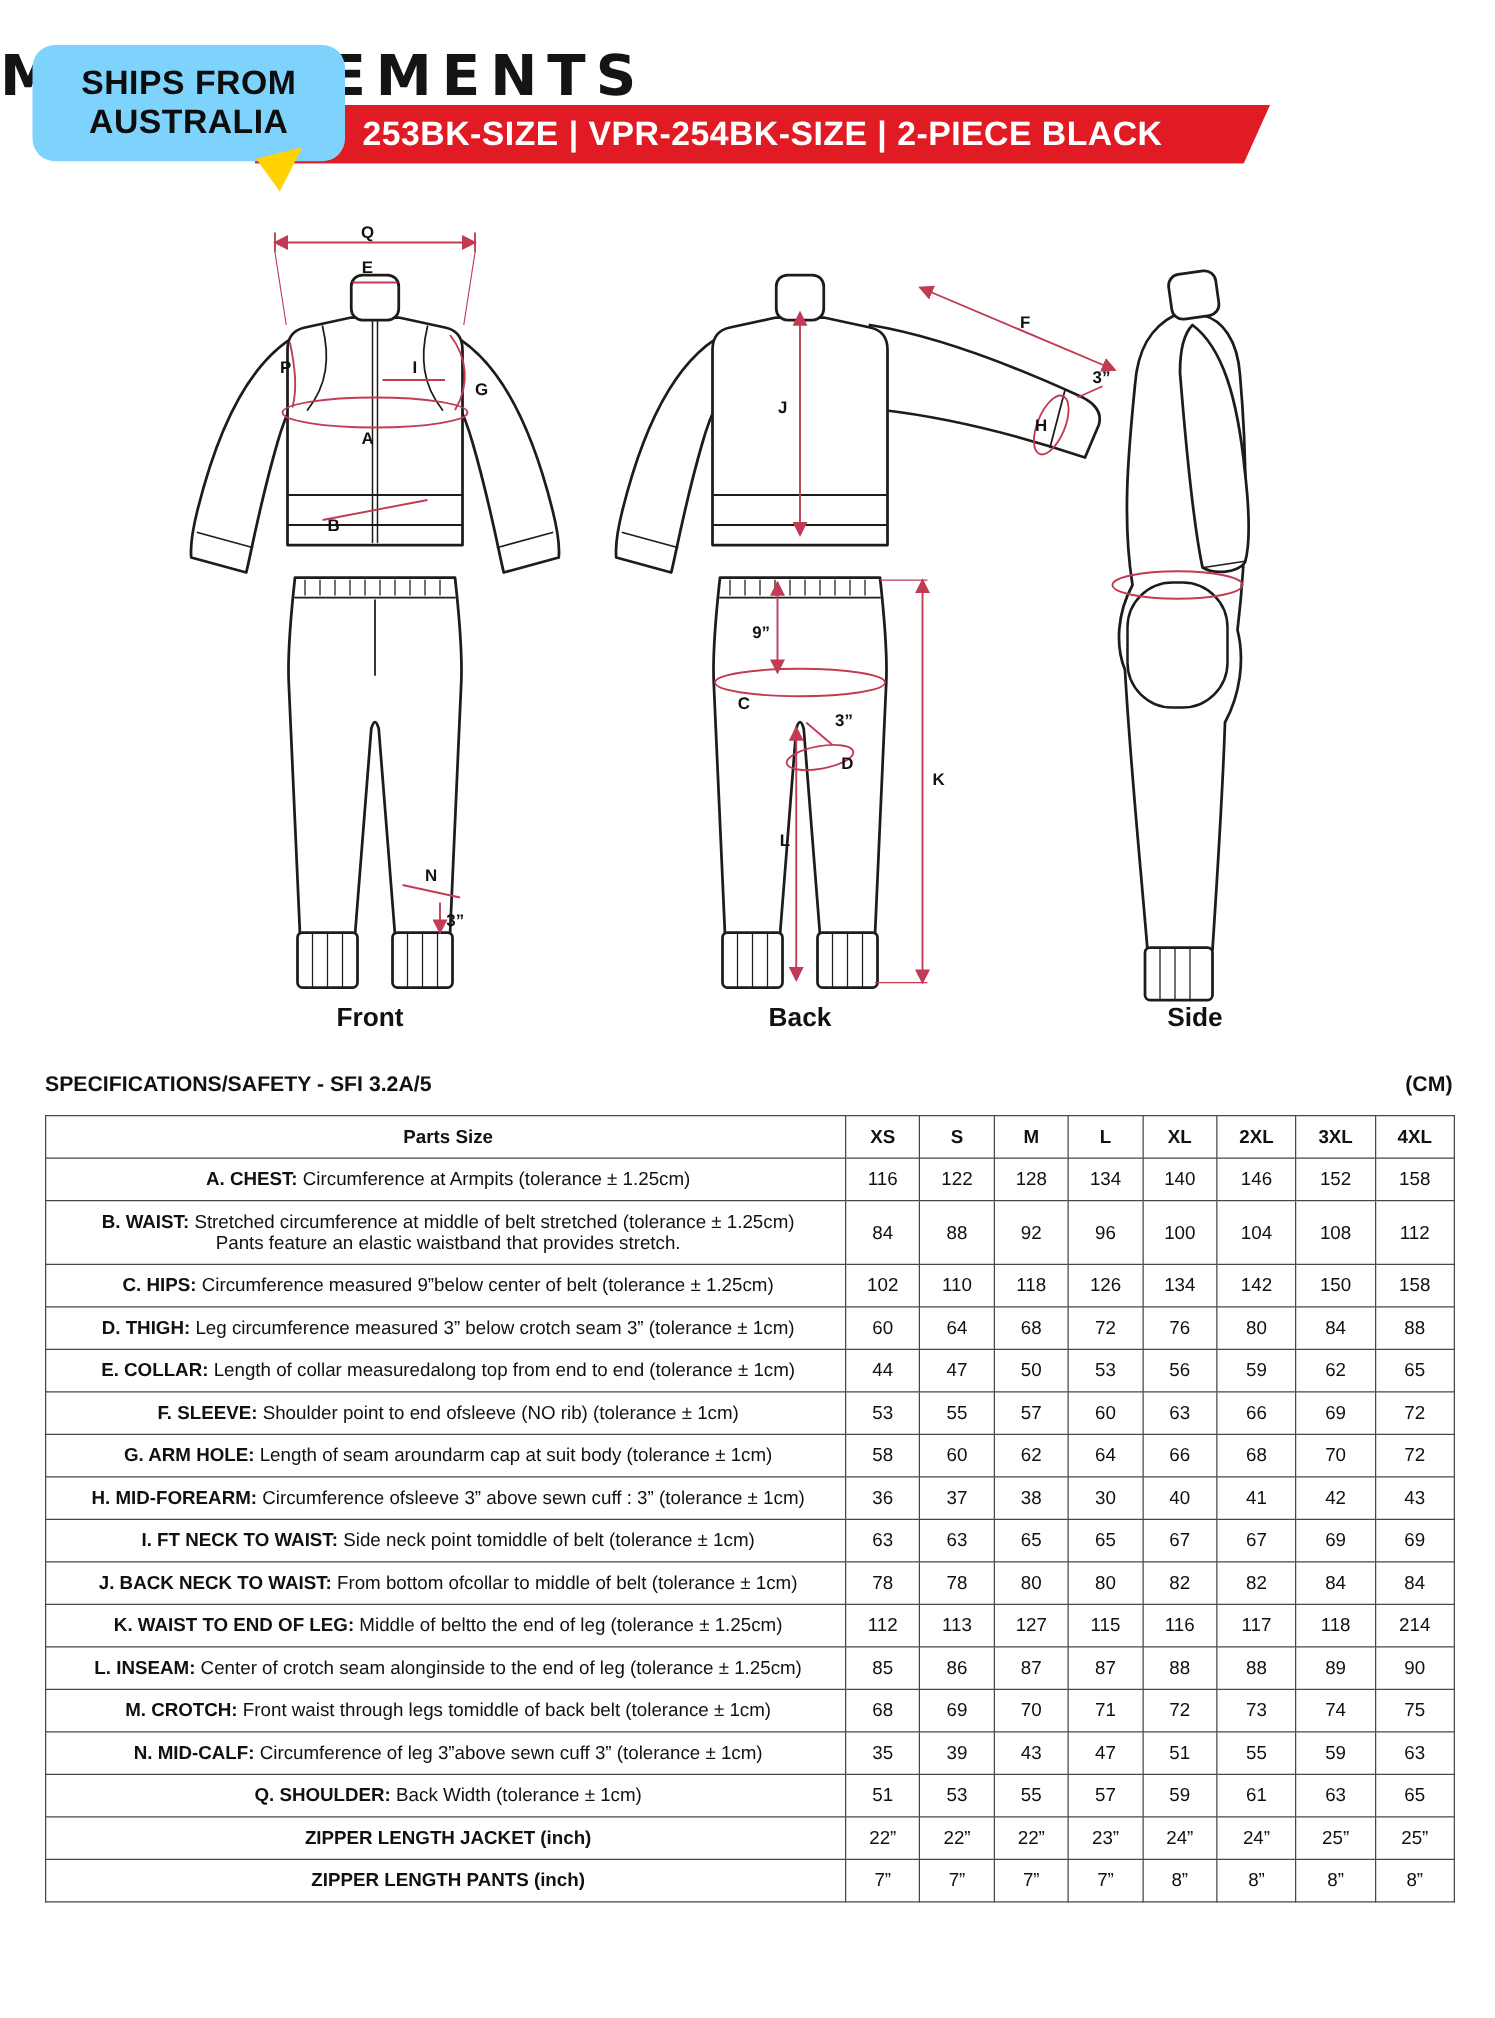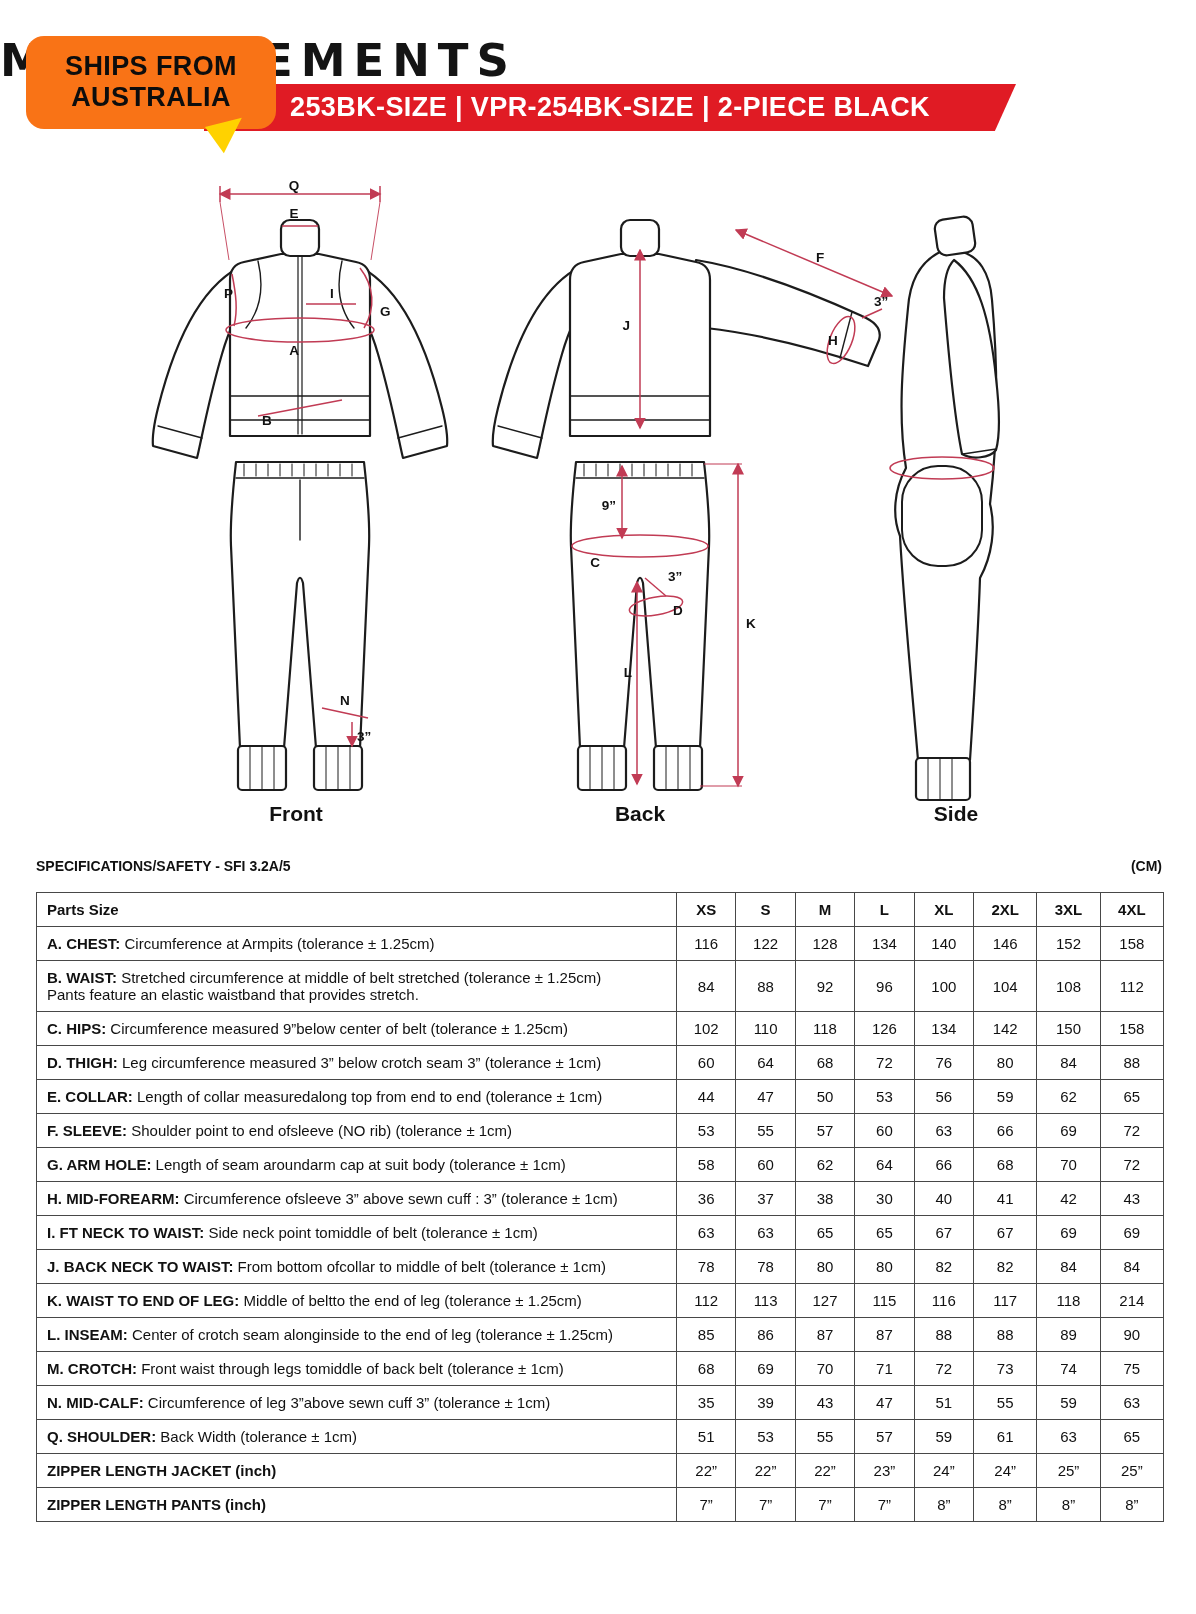--- a/index.html
+++ b/index.html
@@ -8,42 +8,42 @@
 
   .title { position:absolute; top:4px; left:0; width:100%; 
            font-family:"DejaVu Sans", sans-serif; font-size:45px; font-weight:900;
            letter-spacing:8px; color:#141414; }
 
   .banner { position:absolute; top:84px; left:204px; width:812px; height:47px;
             background:#e01b24; clip-path:polygon(0 0,100% 0,97.4% 100%,0 100%);
             display:flex; align-items:center; justify-content:center; }
   .banner span { color:#ffffff; font-weight:bold; font-size:27px; letter-spacing:0.4px; }
 
-  .badge { position:absolute; top:36px; left:26px; width:250px; background:#f97316;
+  .badge { position:absolute; top:36px; left:26px; width:250px; background:#7dd3fc;
            border-radius:18px; padding:15px 8px 16px; text-align:center; z-index:3; }
   .badge:after { content:""; position:absolute; bottom:-23px; right:30px; width:0; height:0;
            border-left:12px solid transparent; border-right:26px solid transparent;
            border-top:30px solid #ffd200; transform:rotate(-14deg); }
   .badge .ships, .badge .australia { font-size:27px; font-weight:900; color:#0d0d0d; letter-spacing:0.4px; }
   .brand-pill { display:inline-block; background:#0d0d0d; color:#fff; border-radius:9px;
            padding:4px 12px 7px; margin:6px 0 5px; font-size:24px; font-weight:900;
            font-style:italic; letter-spacing:1.5px; }
   .brand-pill sup { font-size:9px; font-style:normal; }
 
   .diagram-svg { position:absolute; top:168px; left:0; }
 
   .specs-header { position:absolute; top:858px; left:36px; width:1126px;
-           display:flex; justify-content:space-between; font-weight:bold; font-size:14px; }
+           display:flex; justify-content:space-between; font-weight:bold; font-size:17px; }
 
   .table-wrap { position:absolute; top:892px; left:36px; width:1128px; }
   table { width:100%; border-collapse:collapse; font-size:15px; }
   th, td { border:1px solid #474747; padding:8px 6px; }
   th { font-weight:bold; }
   td, th { text-align:center; }
-  .label-col { text-align:left; padding-left:10px; width:640px; white-space:pre-line; }
+  .label-col { text-align:center; padding-left:10px; width:640px; white-space:pre-line; }
   td b { font-weight:bold; }
 </style>
 </head>
 <body>
 
 <div class="page">
 
   <h1 class="title">MEASUREMENTS</h1>
 
   <div class="banner">

